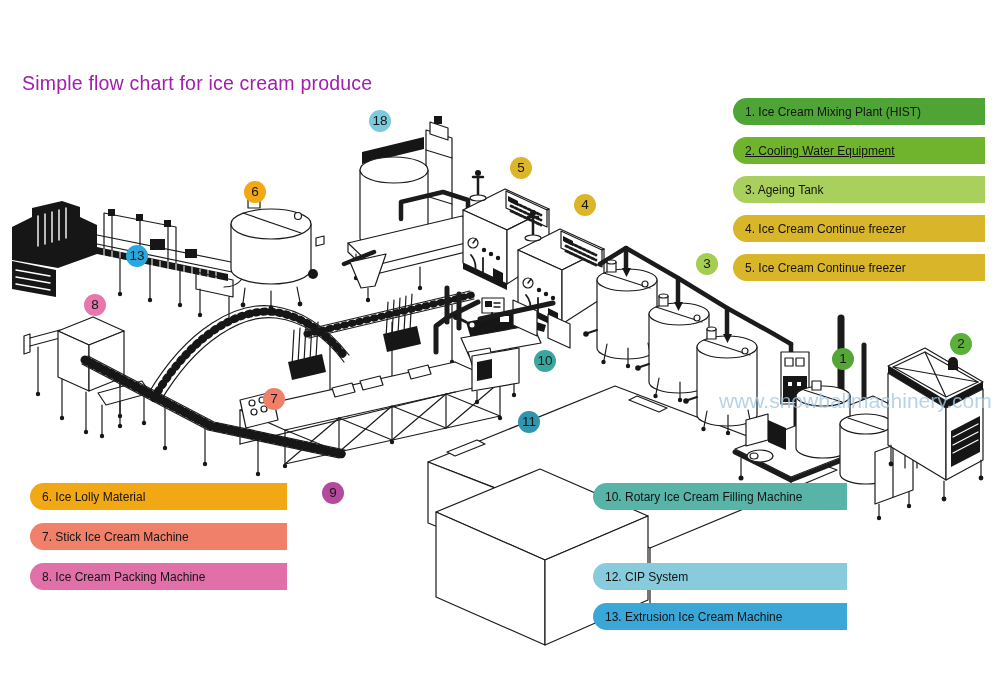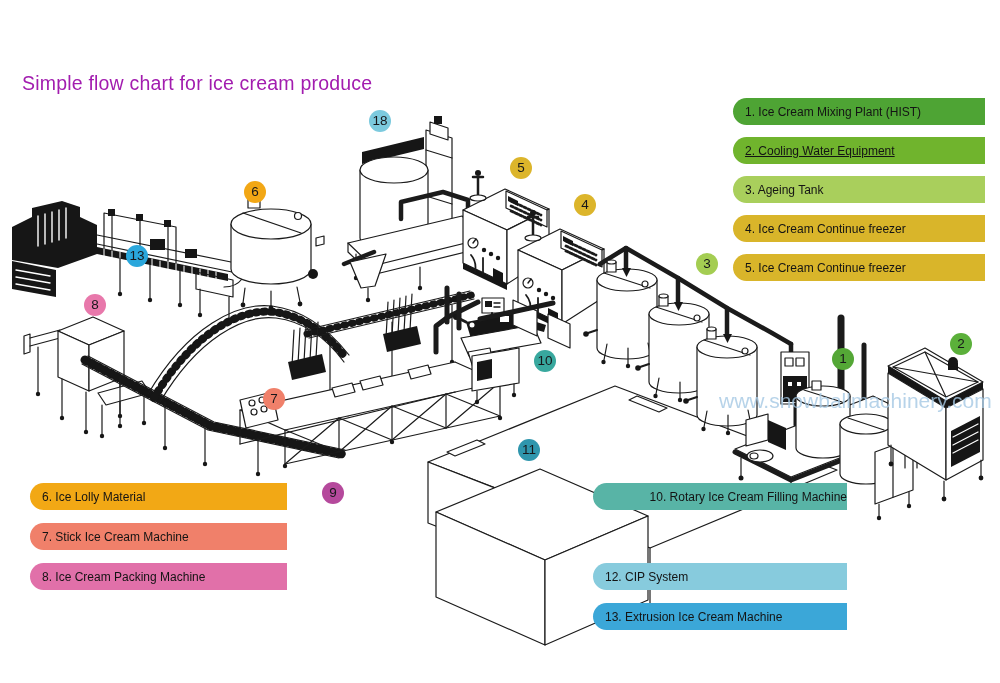--- a/index.html
+++ b/index.html
@@ -322,21 +322,21 @@
 <div class="legend-row" style="left: 30px; top: 483px; width: 257px; background-color: rgb(242, 168, 21);">
       <span>6. Ice Lolly Material</span>
     </div>
 <div class="legend-row" style="left: 30px; top: 523px; width: 257px; background-color: rgb(240, 128, 106);">
       <span>7. Stick Ice Cream Machine</span>
     </div>
 <div class="legend-row" style="left: 30px; top: 563px; width: 257px; background-color: rgb(225, 112, 169);">
       <span>8. Ice Cream Packing Machine</span>
     </div>
 
-<div class="legend-row" style="left: 593px; top: 483px; width: 254px; background-color: rgb(88, 180, 166); justify-content: flex-end;">
+<div class="legend-row" style="left: 593px; top: 483px; width: 254px; background-color: rgb(88, 180, 166);">
       <span>10. Rotary Ice Cream Filling Machine</span>
     </div>
 <div class="legend-row" style="left: 593px; top: 563px; width: 254px; background-color: rgb(135, 203, 221);">
       <span>12. CIP System</span>
     </div>
 <div class="legend-row" style="left: 593px; top: 603px; width: 254px; background-color: rgb(59, 167, 216);">
       <span>13. Extrusion Ice Cream Machine</span>
     </div>
 
 <div class="badge" style="left: 832px; top: 348px; background-color: rgb(84, 167, 54);">
@@ -362,21 +362,21 @@
     </div>
 <div class="badge" style="left: 84px; top: 294px; background-color: rgb(232, 120, 171);">
       <span>8</span>
     </div>
 <div class="badge" style="left: 322px; top: 482px; background-color: rgb(181, 73, 156);">
       <span>9</span>
     </div>
 <div class="badge" style="left: 534px; top: 350px; background-color: rgb(56, 168, 158);">
       <span>10</span>
     </div>
-<div class="badge" style="left: 518px; top: 411px; background-color: rgb(47, 150, 173); margin-top: 28px;">
+<div class="badge" style="left: 518px; top: 411px; background-color: rgb(47, 150, 173);">
       <span>11</span>
     </div>
 <div class="badge" style="left: 369px; top: 110px; background-color: rgb(124, 202, 222);">
       <span>18</span>
     </div>
 <div class="badge" style="left: 126px; top: 197px; background-color: rgb(42, 167, 220); margin-top: 48px;">
       <span>13</span>
     </div>
 
 </div>

